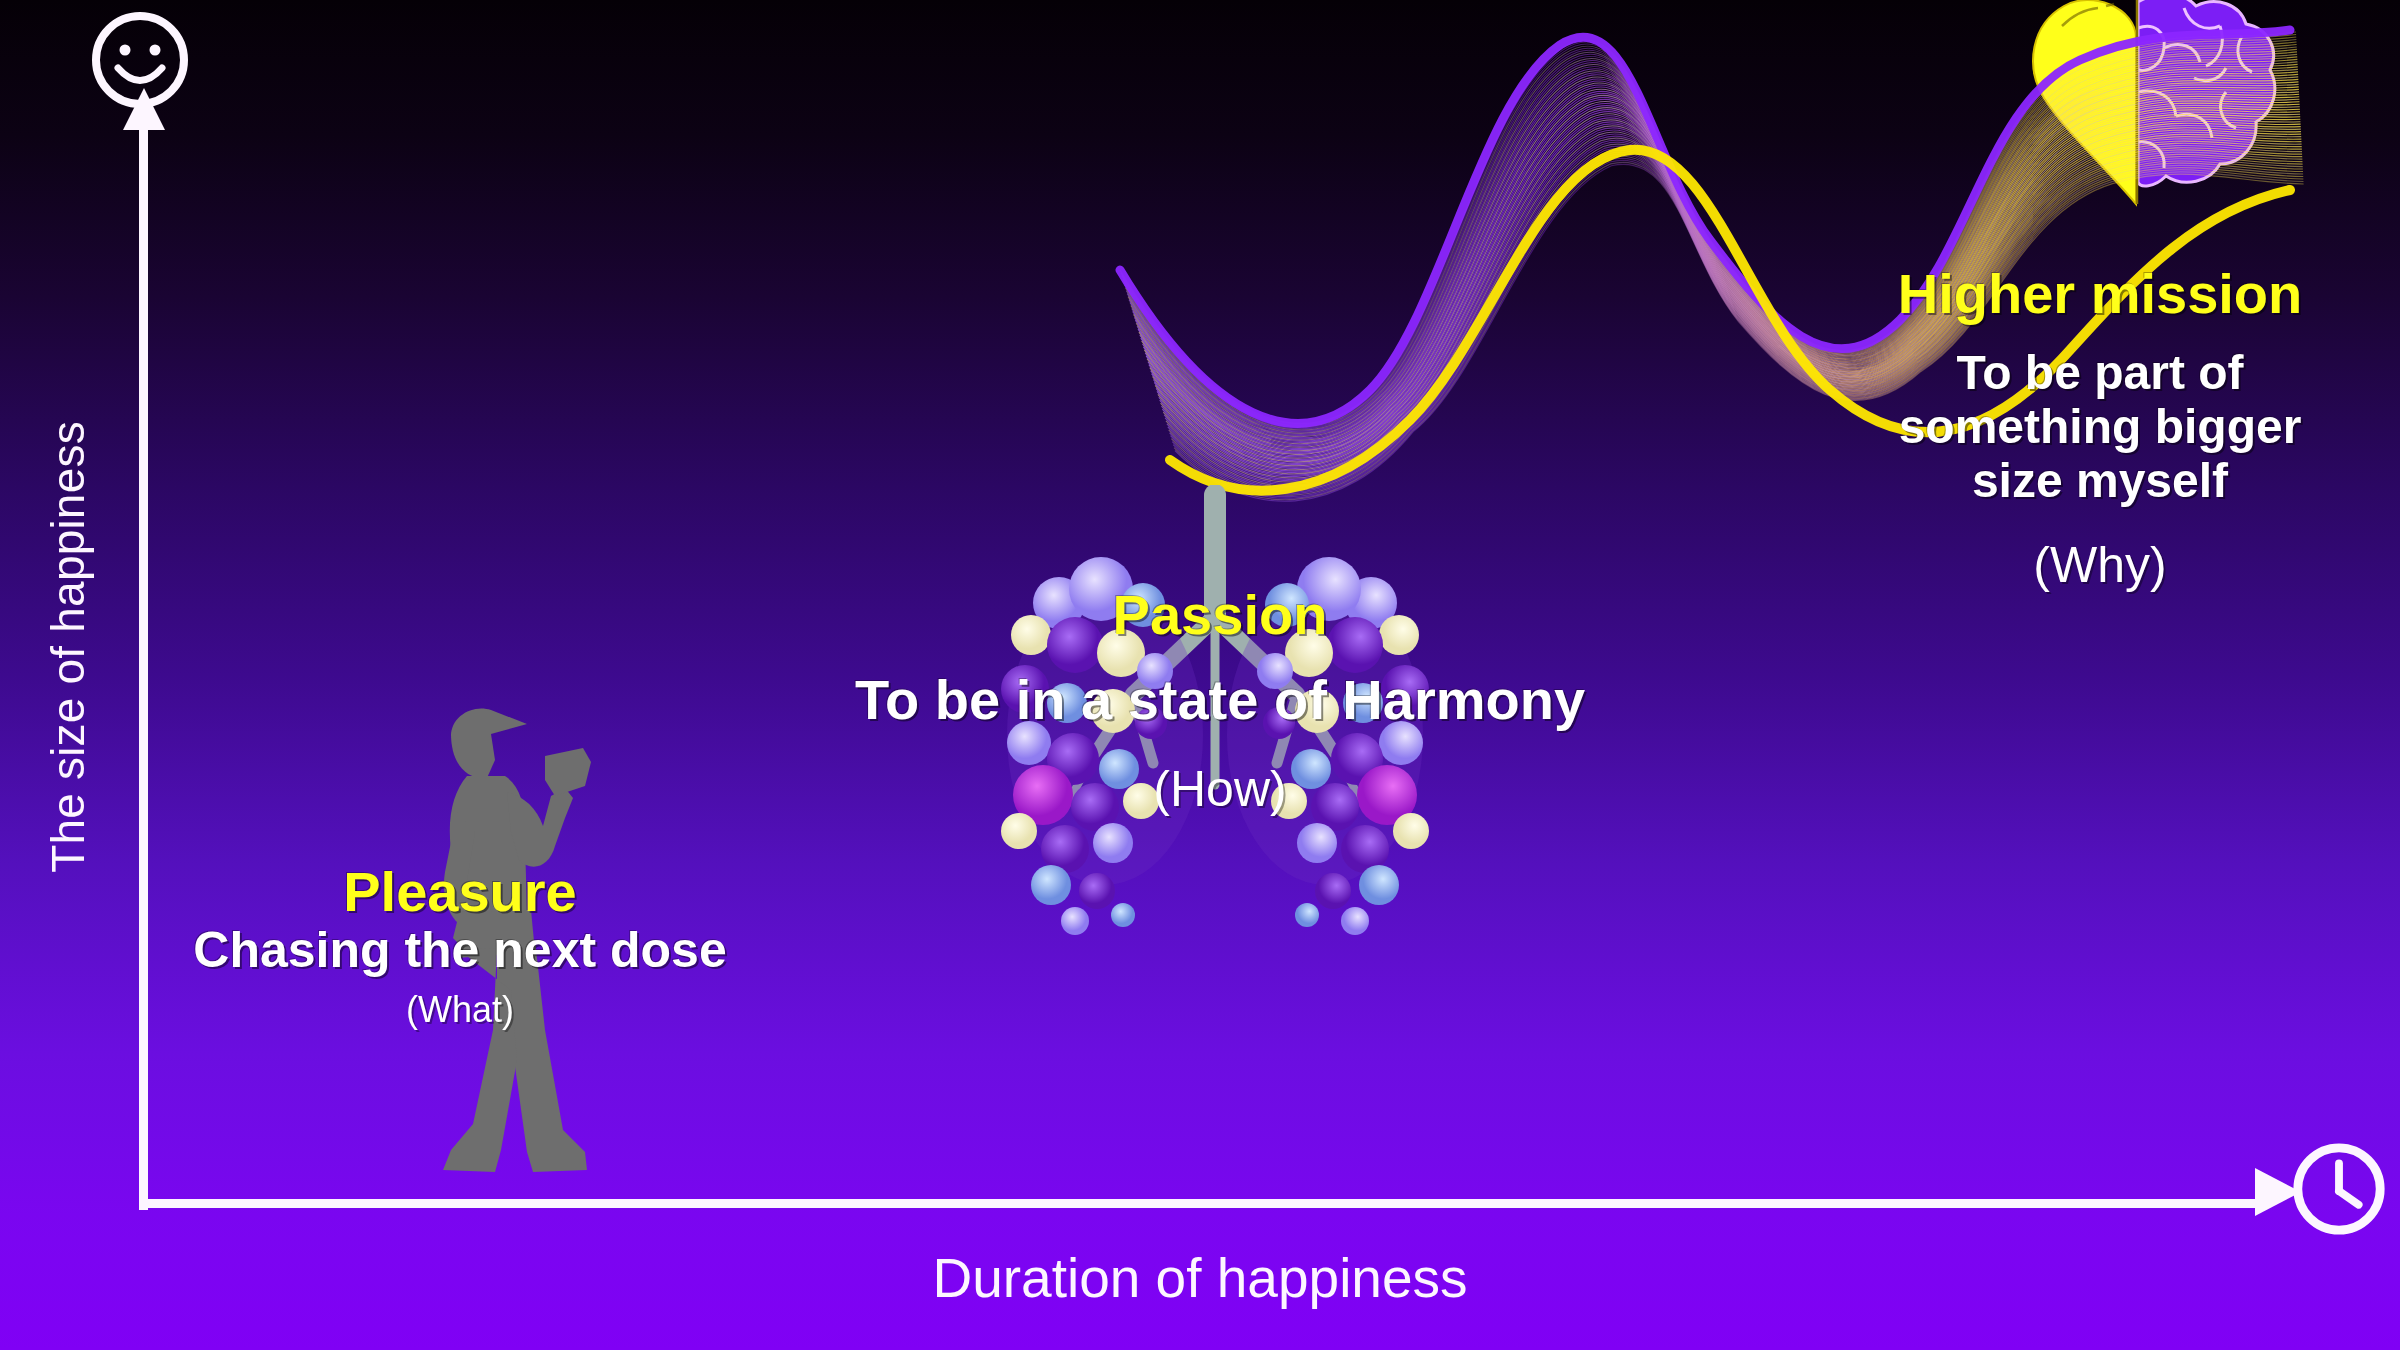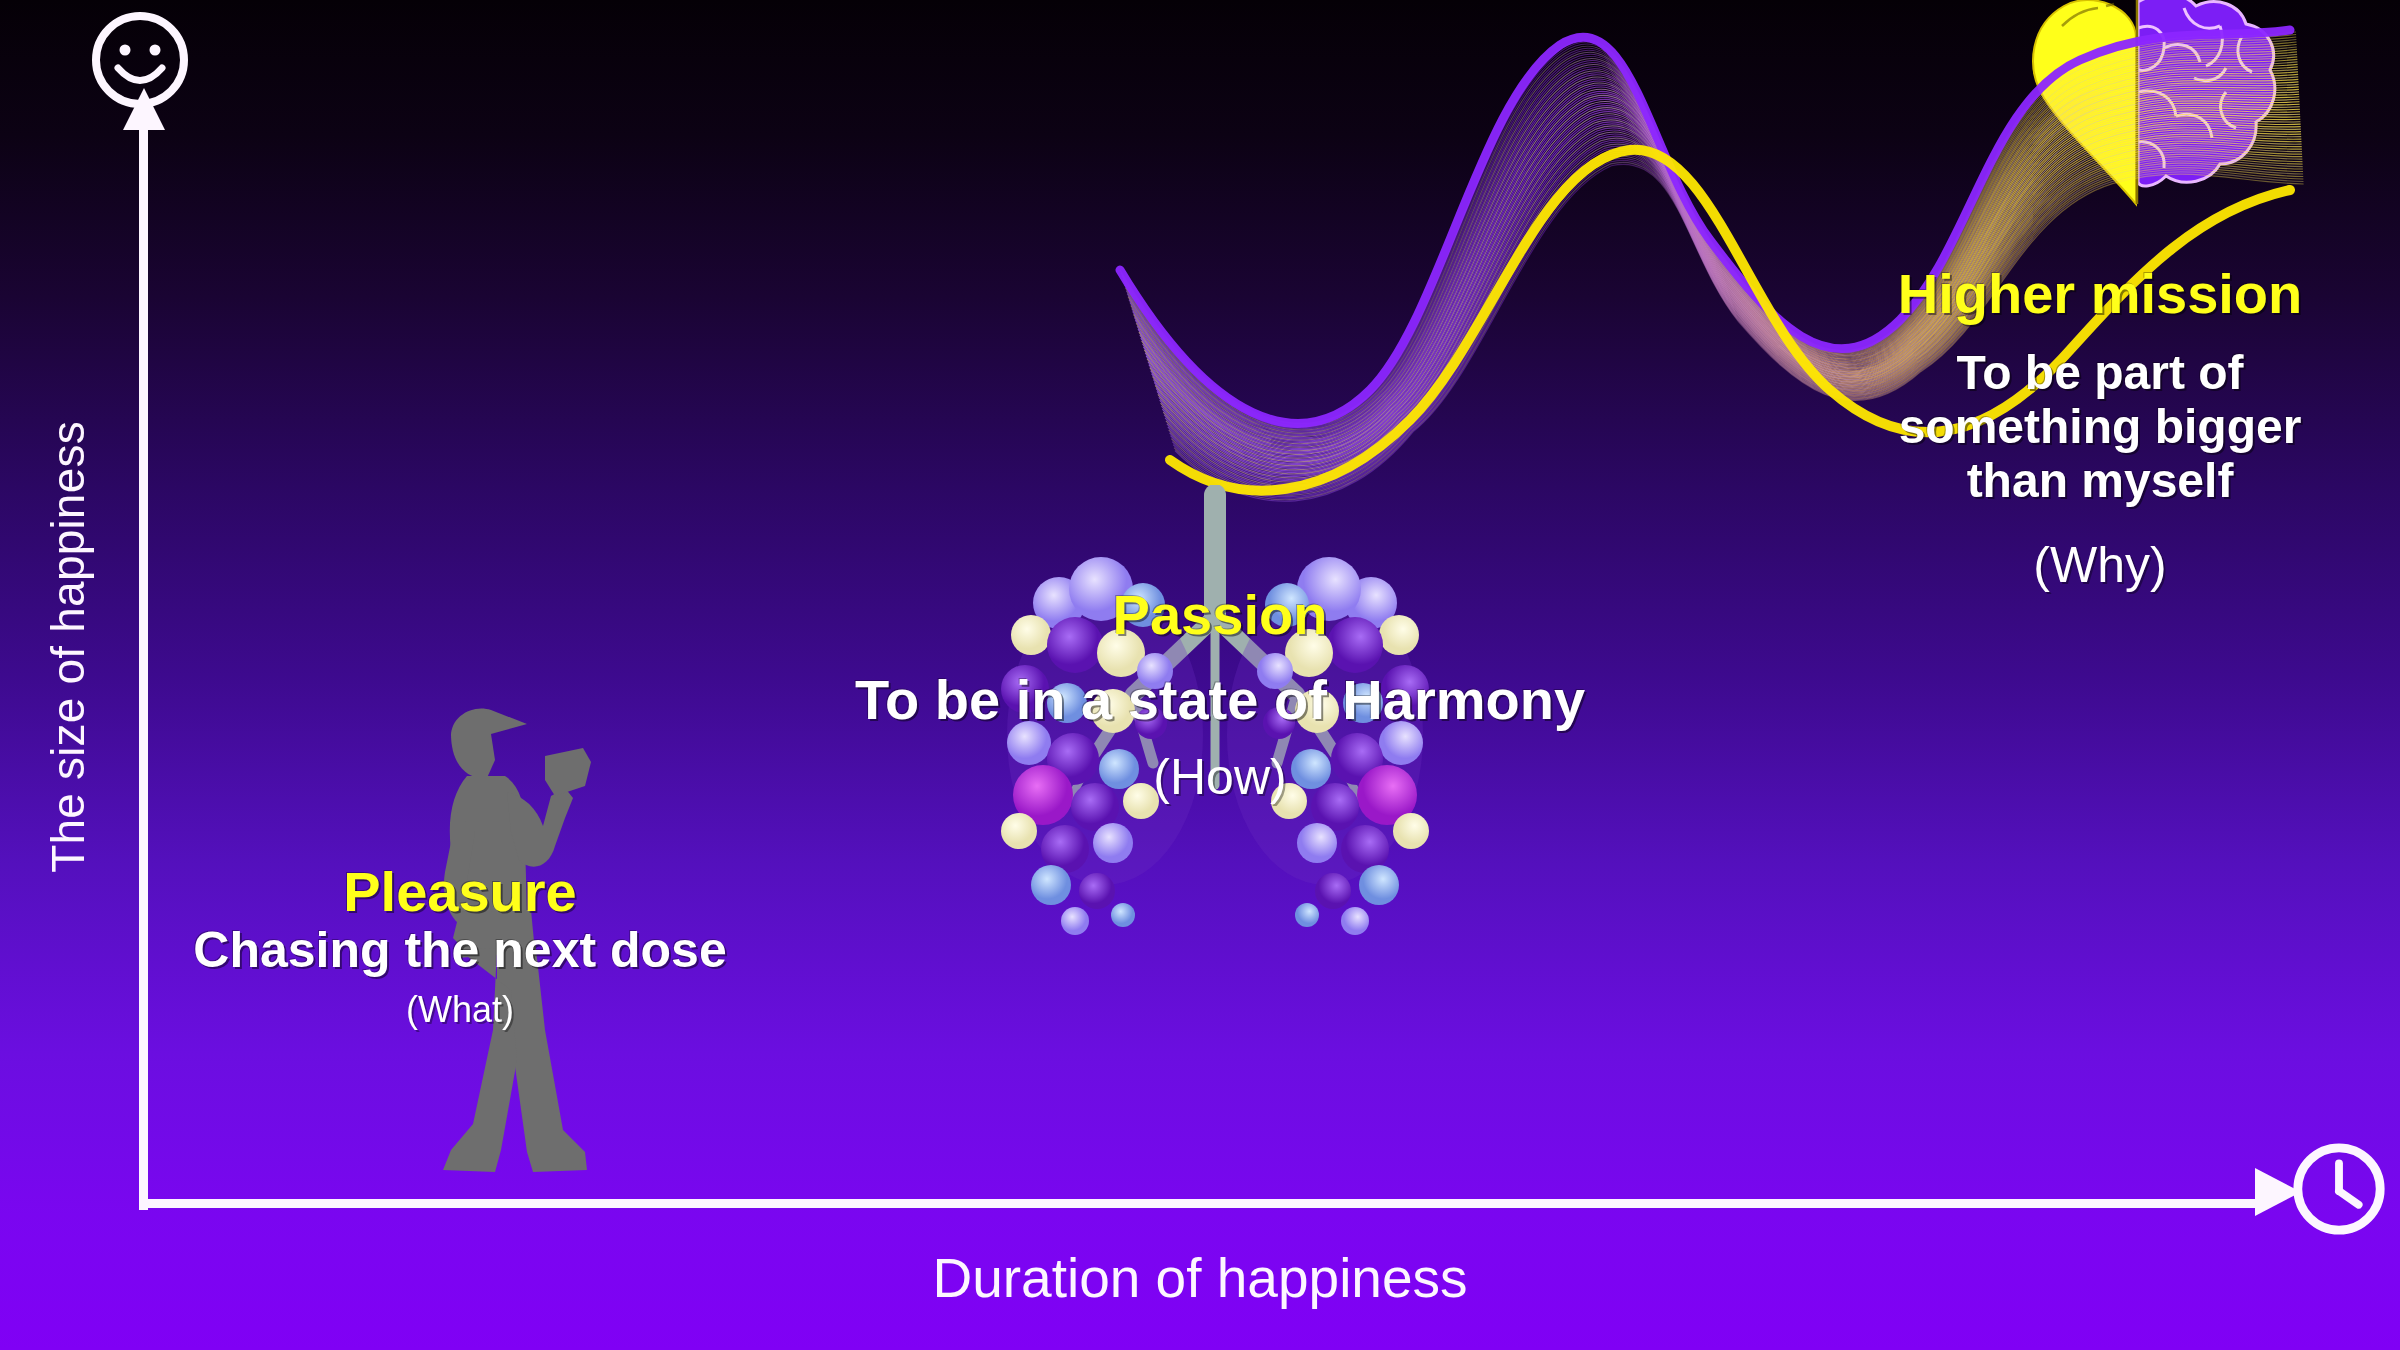--- a/index.html
+++ b/index.html
@@ -175,21 +175,21 @@
   
   #pleasure-block { left: 130px; top: 862px; width: 660px; }
   #pleasure-block .t-title { font-size: 56px; }
   #pleasure-block .t-sub   { font-size: 50px; margin-top: 0; }
   #pleasure-block .t-paren { font-size: 36px; margin-top: 12px; }
 
   
   #passion-block { left: 800px; top: 585px; width: 840px; }
   #passion-block .t-title { font-size: 56px; }
   #passion-block .t-sub   { font-size: 56px; margin-top: 24px; }
-  #passion-block .t-paren { font-size: 50px; margin-top: 18px; }
+  #passion-block .t-paren { font-size: 50px; margin-top: 30px; }
 
   
   #mission-block { left: 1830px; top: 264px; width: 540px; }
   #mission-block .t-title { font-size: 56px; }
   #mission-block .t-sub   { font-size: 48px; margin-top: 22px; }
   #mission-block .t-paren { font-size: 50px; margin-top: 30px; }
 </style>
 </head>
 <body>
 
@@ -480,18 +480,18 @@
     <div class="t-title">Passion</div>
     <div class="t-sub">To be in a state of Harmony</div>
     <div class="t-paren">(How)</div>
   </div>
 
   <div id="mission-block" class="blk">
     <div class="t-title">Higher mission</div>
     <div class="t-sub">
       <div>To be part of</div>
       <div>something bigger</div>
-      <div>than myself</div>
+      <div>size myself</div>
     </div>
     <div class="t-paren">(Why)</div>
   </div>
 
 </div>
 
 </body></html>

